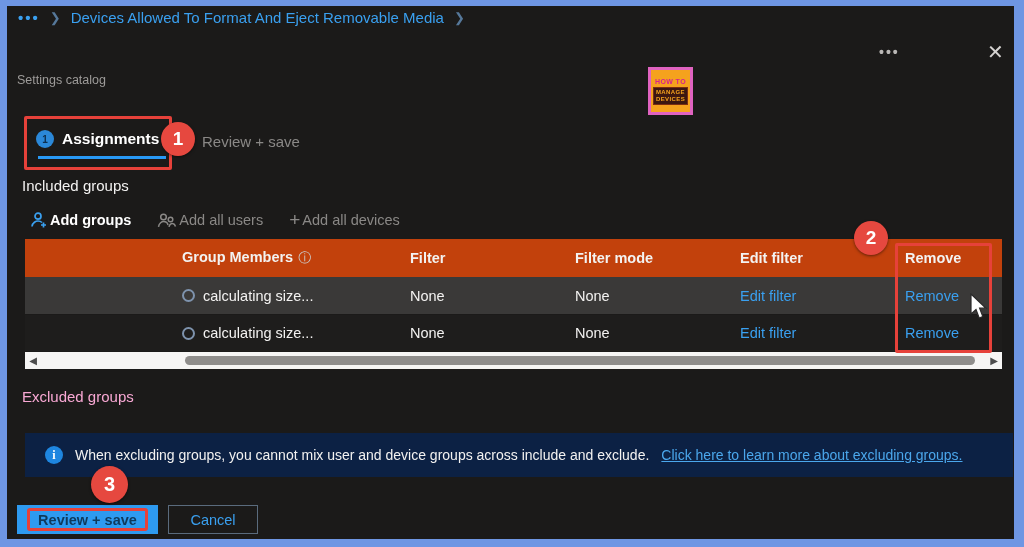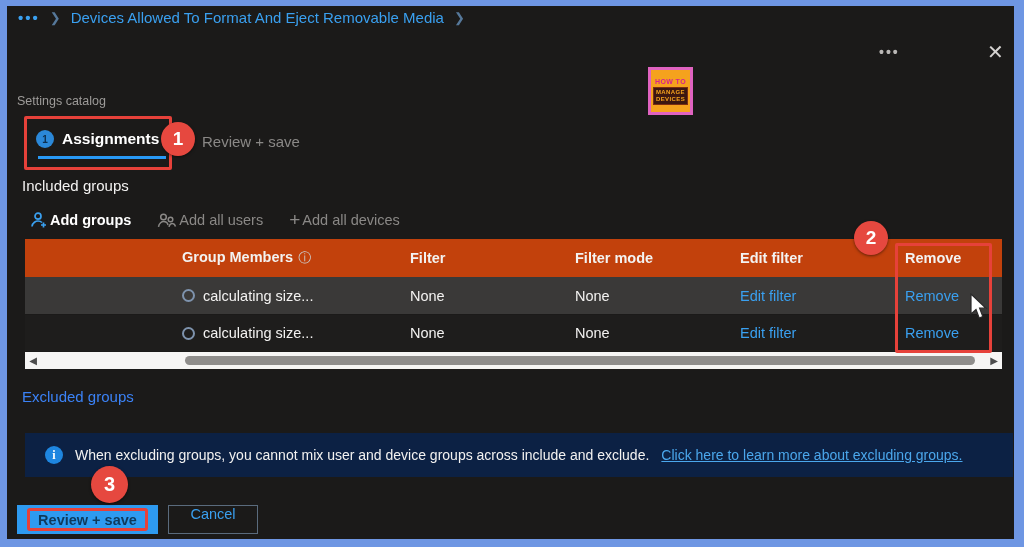--- a/index.html
+++ b/index.html
@@ -12,37 +12,37 @@
     position:absolute; top:6px; left:7px; right:10px; bottom:8px;
     background:#1b1a19; overflow:hidden;
   }
   
   .breadcrumb { position:absolute; top:3px; left:11px; display:flex; align-items:center; gap:10px; font-size:15px; }
   .crumb-ellipsis { color:#3aa0f0; letter-spacing:2px; font-weight:bold; cursor:default; }
   .crumb-sep { color:#56789a; font-size:13px; }
   .crumb-link { color:#3aa0f0; }
   
   .page-title { position:absolute; top:27px; left:9px; font-size:25px; font-weight:bold; color:#ffffff; letter-spacing:0.2px; }
-  .page-subtitle { position:absolute; top:67px; left:10px; font-size:12.5px; color:#9d9b99;margin-top:21px; }
+  .page-subtitle { position:absolute; top:67px; left:10px; font-size:12.5px; color:#9d9b99; }
   .more-btn { position:absolute; top:38px; left:872px; color:#b9b7b5; font-size:14px; letter-spacing:2px; font-weight:bold; }
   .close-btn { position:absolute; top:34px; left:980px; color:#d5d3d1; font-size:20px; font-weight:300; }
   
   .badge { position:absolute; top:61px; left:641px; width:45px; height:48px; background:#f5a21d; border:3px solid #e063c0; display:flex; flex-direction:column; align-items:center; justify-content:center; gap:2px; }
   .badge-top { font-size:7px; font-weight:bold; color:#d6218f; letter-spacing:0.4px; }
   .badge-box { border:1px solid #7a2d12; background:#3d1710; padding:1px 2px; text-align:center; }
   .badge-box div { font-size:6px; font-weight:bold; color:#f5a21d; letter-spacing:0.4px; line-height:7px; }
   
   .tab-assignments { position:absolute; top:124px; left:29px; display:flex; align-items:center; gap:8px; }
   .step-dot { width:18px; height:18px; border-radius:50%; background:#2b88d8; color:#0c2e4e; font-size:10px; font-weight:bold; display:flex; align-items:center; justify-content:center; }
   .tab-assignments .lbl { color:#ffffff; font-weight:bold; font-size:15.5px; }
   .tab-underline { position:absolute; top:150px; left:31px; width:128px; height:3px; background:#2899f5; }
   .tab-review { position:absolute; top:127px; left:195px; color:#8a8886; font-size:15px; }
   
   .included-heading { position:absolute; top:171px; left:15px; color:#f3f2f1; font-size:15px; }
-  .excluded-heading { position:absolute; top:382px; left:15px; color:#3b82f6; font-size:15px; }
+  .excluded-heading { position:absolute; top:382px; left:15px; color:#f9a8d4; font-size:15px; }
   
   .toolbar { position:absolute; top:206px; left:23px; display:flex; align-items:center; gap:26px; }
   .tb-btn { display:flex; align-items:center; gap:2px; font-size:14.5px; }
   .tb-btn.primary .t { color:#ffffff; font-weight:bold; }
   .tb-btn.dim .t { color:#8a8886; }
   .icon-svg { display:block; }
   .plus-glyph { color:#8a8886; font-size:19px; font-weight:300; line-height:14px; }
   
   .grid-row { position:absolute; left:18px; width:977px; display:grid; grid-template-columns:157px 228px 165px 165px 165px 97px; align-items:center; }
   .thead { top:233px; height:38px; background:#c2410c; color:#ffffff; font-weight:bold; font-size:14.5px; }
@@ -58,21 +58,21 @@
   .scroll-arrow { width:16px; text-align:center; color:#4d4d4d; font-size:10px; line-height:17px; }
   .scroll-thumb { position:absolute; left:160px; width:790px; height:9px; top:4px; background:#8f8d8b; border-radius:5px; }
   
   .banner { position:absolute; top:427px; left:18px; width:988px; height:44px; background:#0c2144; display:flex; align-items:center; padding-left:20px; gap:12px; }
   .info-icon { width:18px; height:18px; border-radius:50%; background:#1e86e0; color:#ffffff; font-size:12px; font-weight:bold; font-family:"Liberation Serif", serif; display:flex; align-items:center; justify-content:center; flex:0 0 auto; }
   .banner-text { font-size:14px; color:#f3f2f1; }
   .banner-link { font-size:14px; color:#4ba7ec; text-decoration:underline; }
   
   .btn-primary { position:absolute; top:499px; left:10px; width:141px; height:29px; background:#2e9af0; border:1px solid #2e9af0; color:#0f3a5c; font-weight:bold; font-size:14.5px; display:flex; align-items:center; justify-content:center; }
   .btn-primary .redbox-inner { position:absolute; top:2px; left:9px; right:9px; bottom:2px; border:3px solid #e6413a; border-radius:3px; }
-  .btn-cancel { position:absolute; top:499px; left:161px; width:90px; height:29px; background:transparent; border:1px solid #5a6b7d; color:#3aa0f0; font-size:14.5px; display:flex; align-items:flex-start; justify-content:center; }
+  .btn-cancel { position:absolute; top:499px; left:161px; width:90px; height:29px; background:transparent; border:1px solid #5a6b7d; color:#3aa0f0; font-size:14.5px; display:flex; align-items:center; justify-content:center; }
   
   .red-box { position:absolute; border:3px solid #e6413a; border-radius:2px; }
   .box-assignments { top:110px; left:17px; width:148px; height:54px; }
   .box-remove { top:237px; left:888px; width:97px; height:110px; }
   .red-circle { position:absolute; width:34px; height:34px; border-radius:50%; background:#e6483f; color:#ffffff; font-size:19px; font-weight:bold; display:flex; align-items:center; justify-content:center; box-shadow:0 1px 3px rgba(0,0,0,0.5); }
   .c1 { top:116px; left:154px; }
   .c2 { top:215px; left:847px; }
   .c3 { top:460px; left:84px; width:37px; height:37px; font-size:20px; }
   
   .cursor { position:absolute; top:287px; left:961px; }

